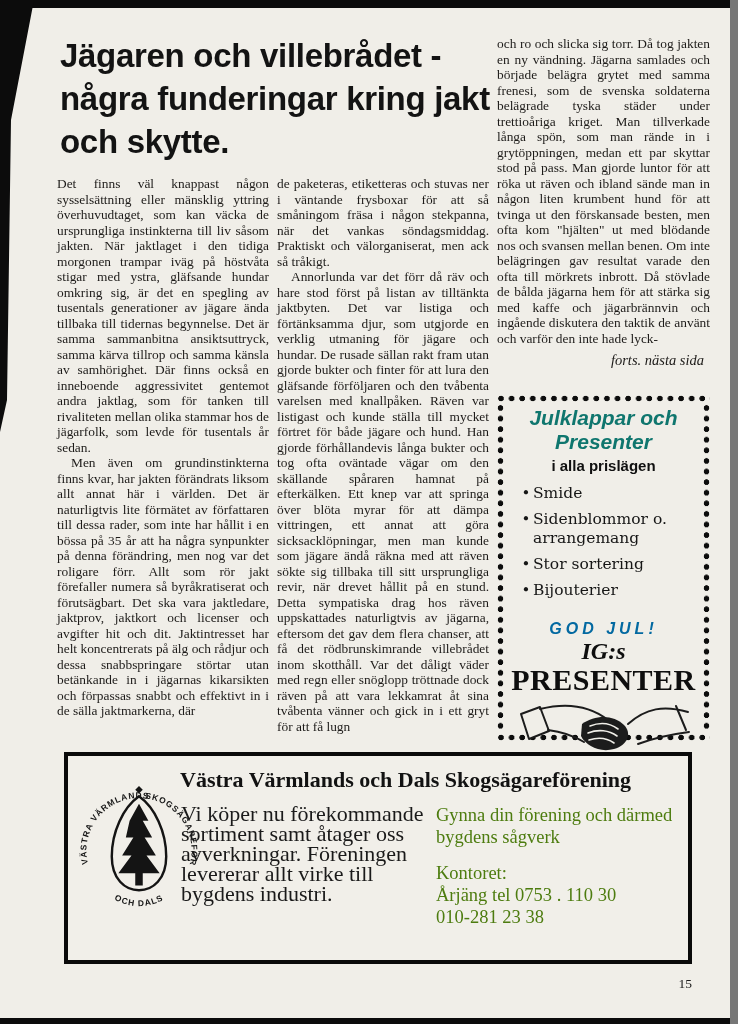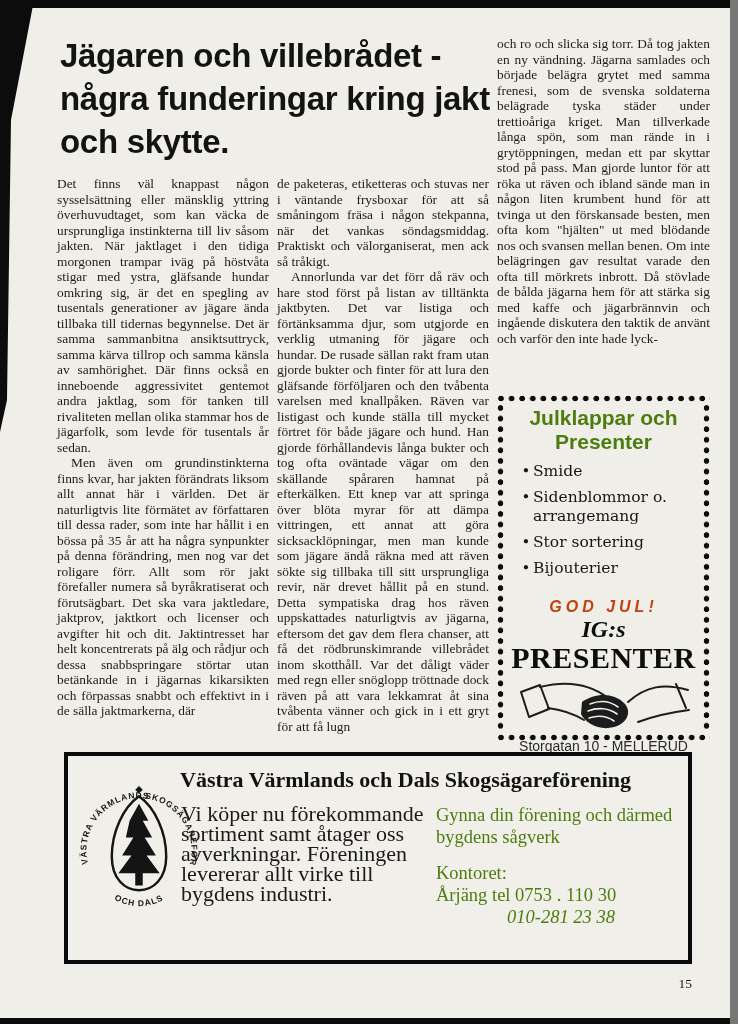--- a/index.html
+++ b/index.html
@@ -29,45 +29,45 @@
   
   .giftbox{position:absolute;left:496px;top:394px;width:215px;height:348px;}
   .dotrow{position:absolute;height:9px;left:1px;right:1px;
     background-image:radial-gradient(circle at 4px 4.5px,#0c0c0c 2.5px,rgba(0,0,0,0) 3.1px);
     background-size:10.6px 9px;}
   .dotcol{position:absolute;width:9px;top:10px;bottom:10px;
     background-image:radial-gradient(circle at 4.5px 4px,#0c0c0c 2.5px,rgba(0,0,0,0) 3.1px);
     background-size:9px 10.6px;}
   .dt{top:0;} .db{bottom:0;} .dl{left:0;} .dr{right:0;}
   .gift-inner{position:absolute;left:13px;right:13px;top:12px;bottom:8px;text-align:center;}
-  .gift-title{font-family:"Liberation Sans", sans-serif;font-weight:bold;font-size:21px;line-height:24px;color:#4d7c0f;}
+  .gift-title{font-family:"Liberation Sans", sans-serif;font-weight:bold;font-size:21px;line-height:24px;color:#0f766e;font-style:italic;}
   .gift-sub{font-family:"Liberation Sans", sans-serif;font-weight:bold;font-size:15px;line-height:20px;margin-top:2px;color:#101010;}
   .gift-list{list-style:none;margin:8px 0 0 10px;padding:0;text-align:left;
     font-family:"DejaVu Serif", serif;font-size:15.5px;line-height:19px;color:#161616;}
   .gift-list li{margin-bottom:7px;display:flex;}
   .gift-list .bullet{width:14px;flex:0 0 14px;text-align:center;font-size:15px;}
   .god-jul{font-family:"Liberation Sans", sans-serif;font-weight:bold;font-style:italic;
-    font-size:16px;letter-spacing:4px;margin-top:20px;color:#c2410c;}
+    font-size:16px;letter-spacing:4px;margin-top:20px;color:#0369a1;}
   .igs{font-family:"Liberation Serif", serif;font-weight:bold;font-style:italic;font-size:24px;line-height:26px;color:#0e0e0e;}
   .presenter{font-family:"Liberation Serif", serif;font-weight:bold;font-size:30px;line-height:32px;letter-spacing:.5px;color:#0e0e0e;}
   .handshake{display:block;margin:2px auto 0 auto;}
   .gift-addr{font-family:"Liberation Sans", sans-serif;font-size:14px;line-height:17px;color:#2b2b2b;}
   .gift-tel{font-family:"Liberation Sans", sans-serif;font-size:15px;line-height:18px;color:#222;}
   
   .forestbox{position:absolute;left:64px;top:752px;width:628px;height:212px;
     border:4px solid #0a0a0a;box-sizing:border-box;background:#f1efe9;}
   .forest-logo{position:absolute;left:10px;top:22px;}
   .forest-heading{position:absolute;left:112px;top:10px;width:505px;
     font-weight:bold;font-size:22px;line-height:27px;color:#121212;}
   .forest-left{position:absolute;left:113px;top:48px;width:243px;
     font-size:22px;line-height:20px;color:#1a1a1a;}
   .forest-right{position:absolute;left:368px;top:48px;width:250px;
     font-size:18.5px;line-height:22px;color:#4d7c0f;}
   .forest-right .gap{height:14px;}
-  .forest-right .right-align{text-align:center;font-style:italic;}
+  .forest-right .right-align{text-align:left;}
   
   .page-number{position:absolute;top:976px;right:38px;font-size:13.5px;color:#1a1a1a;}
 </style>
 </head>
 <body>
 
 <div id="page">
 
   <div class="edge-top"></div>
   <svg class="edge-left" width="40" height="440" viewBox="0 0 40 440">
@@ -86,30 +86,32 @@
     <p class="para indent">Men även om grundinstinkterna finns kvar, har jakten förändrats liksom allt annat här i världen. Det är naturligtvis lite förmätet av författaren till dessa rader, som inte har hållit i en bössa på 35 år att ha några synpunkter på denna förändring, men nog var det roligare förr. Allt som rör jakt förefaller numera så byråkratiserat och förutsägbart. Det ska vara jaktledare, jaktprov, jaktkort och licenser och avgifter hit och dit. Jaktintresset har helt koncentrerats på älg och rådjur och dessa snabbspringare störtar utan betänkande in i jägarnas kikarsikten och förpassas snabbt och effektivt in i de sälla jaktmarkerna, där</p>
   </div>
 
   <div class="col col2">
     <p class="para">de paketeras, etiketteras och stuvas ner i väntande frysboxar för att så småningom fräsa i någon stekpanna, när det vankas söndagsmiddag. Praktiskt och välorganiserat, men ack så tråkigt.</p>
     <p class="para indent">Annorlunda var det förr då räv och hare stod först på listan av tilltänkta jaktbyten. Det var listiga och förtänksamma djur, som utgjorde en verklig utmaning för jägare och hundar. De rusade sällan rakt fram utan gjorde bukter och finter för att lura den gläfsande förföljaren och den tvåbenta varelsen med knallpåken. Räven var listigast och kunde ställa till mycket förtret för både jägare och hund. Han gjorde förhållandevis långa bukter och tog ofta oväntade vägar om den skällande spåraren hamnat på efterkälken. Ett knep var att springa över blöta myrar för att dämpa vittringen, ett annat att göra sicksacklöpningar, men man kunde som jägare ändå räkna med att räven sökte sig tillbaka till sitt ursprungliga revir, när drevet hållit på en stund. Detta sympatiska drag hos räven uppskattades naturligtvis av jägarna, eftersom det gav dem flera chanser, att få det rödbrunskimrande villebrådet inom skotthåll. Var det dåligt väder med regn eller snöglopp tröttnade dock räven på att vara lekkamrat åt sina tvåbenta vänner och gick in i ett gryt för att få lugn</p>
   </div>
 
   <div class="col col3">
     <p class="para">och ro och slicka sig torr. Då tog jakten en ny vändning. Jägarna samlades och började belägra grytet med samma frenesi, som de svenska soldaterna belägrade tyska städer under trettioåriga kriget. Man tillverkade långa spön, som man rände in i grytöppningen, medan ett par skyttar stod på pass. Man gjorde luntor för att röka ut räven och ibland sände man in någon liten krumbent hund för att tvinga ut den förskansade besten, men ofta kom "hjälten" ut med blödande nos och svansen mellan benen. Om inte belägringen gav resultat varade den ofta till mörkrets inbrott. Då stövlade de bålda jägarna hem för att stärka sig med kaffe och jägarbrännvin och ingående diskutera den taktik de använt och varför den inte hade lyck-</p>
+    <div class="forts">forts. nästa sida</div>
   </div>
 
   <div class="giftbox">
     <div class="dotrow dt"></div>
     <div class="dotrow db"></div>
     <div class="dotcol dl"></div>
     <div class="dotcol dr"></div>
     <div class="gift-inner">
       <div class="gift-title">Julklappar och</div>
       <div class="gift-title">Presenter</div>
+      <div class="gift-sub">i alla prislägen</div>
       <ul class="gift-list">
         <li>
             <span class="bullet">•</span>
             <span>Smide</span>
           </li>
         <li>
             <span class="bullet">•</span>
             <span>Sidenblommor o. arrangemang</span>
           </li>
         <li>

